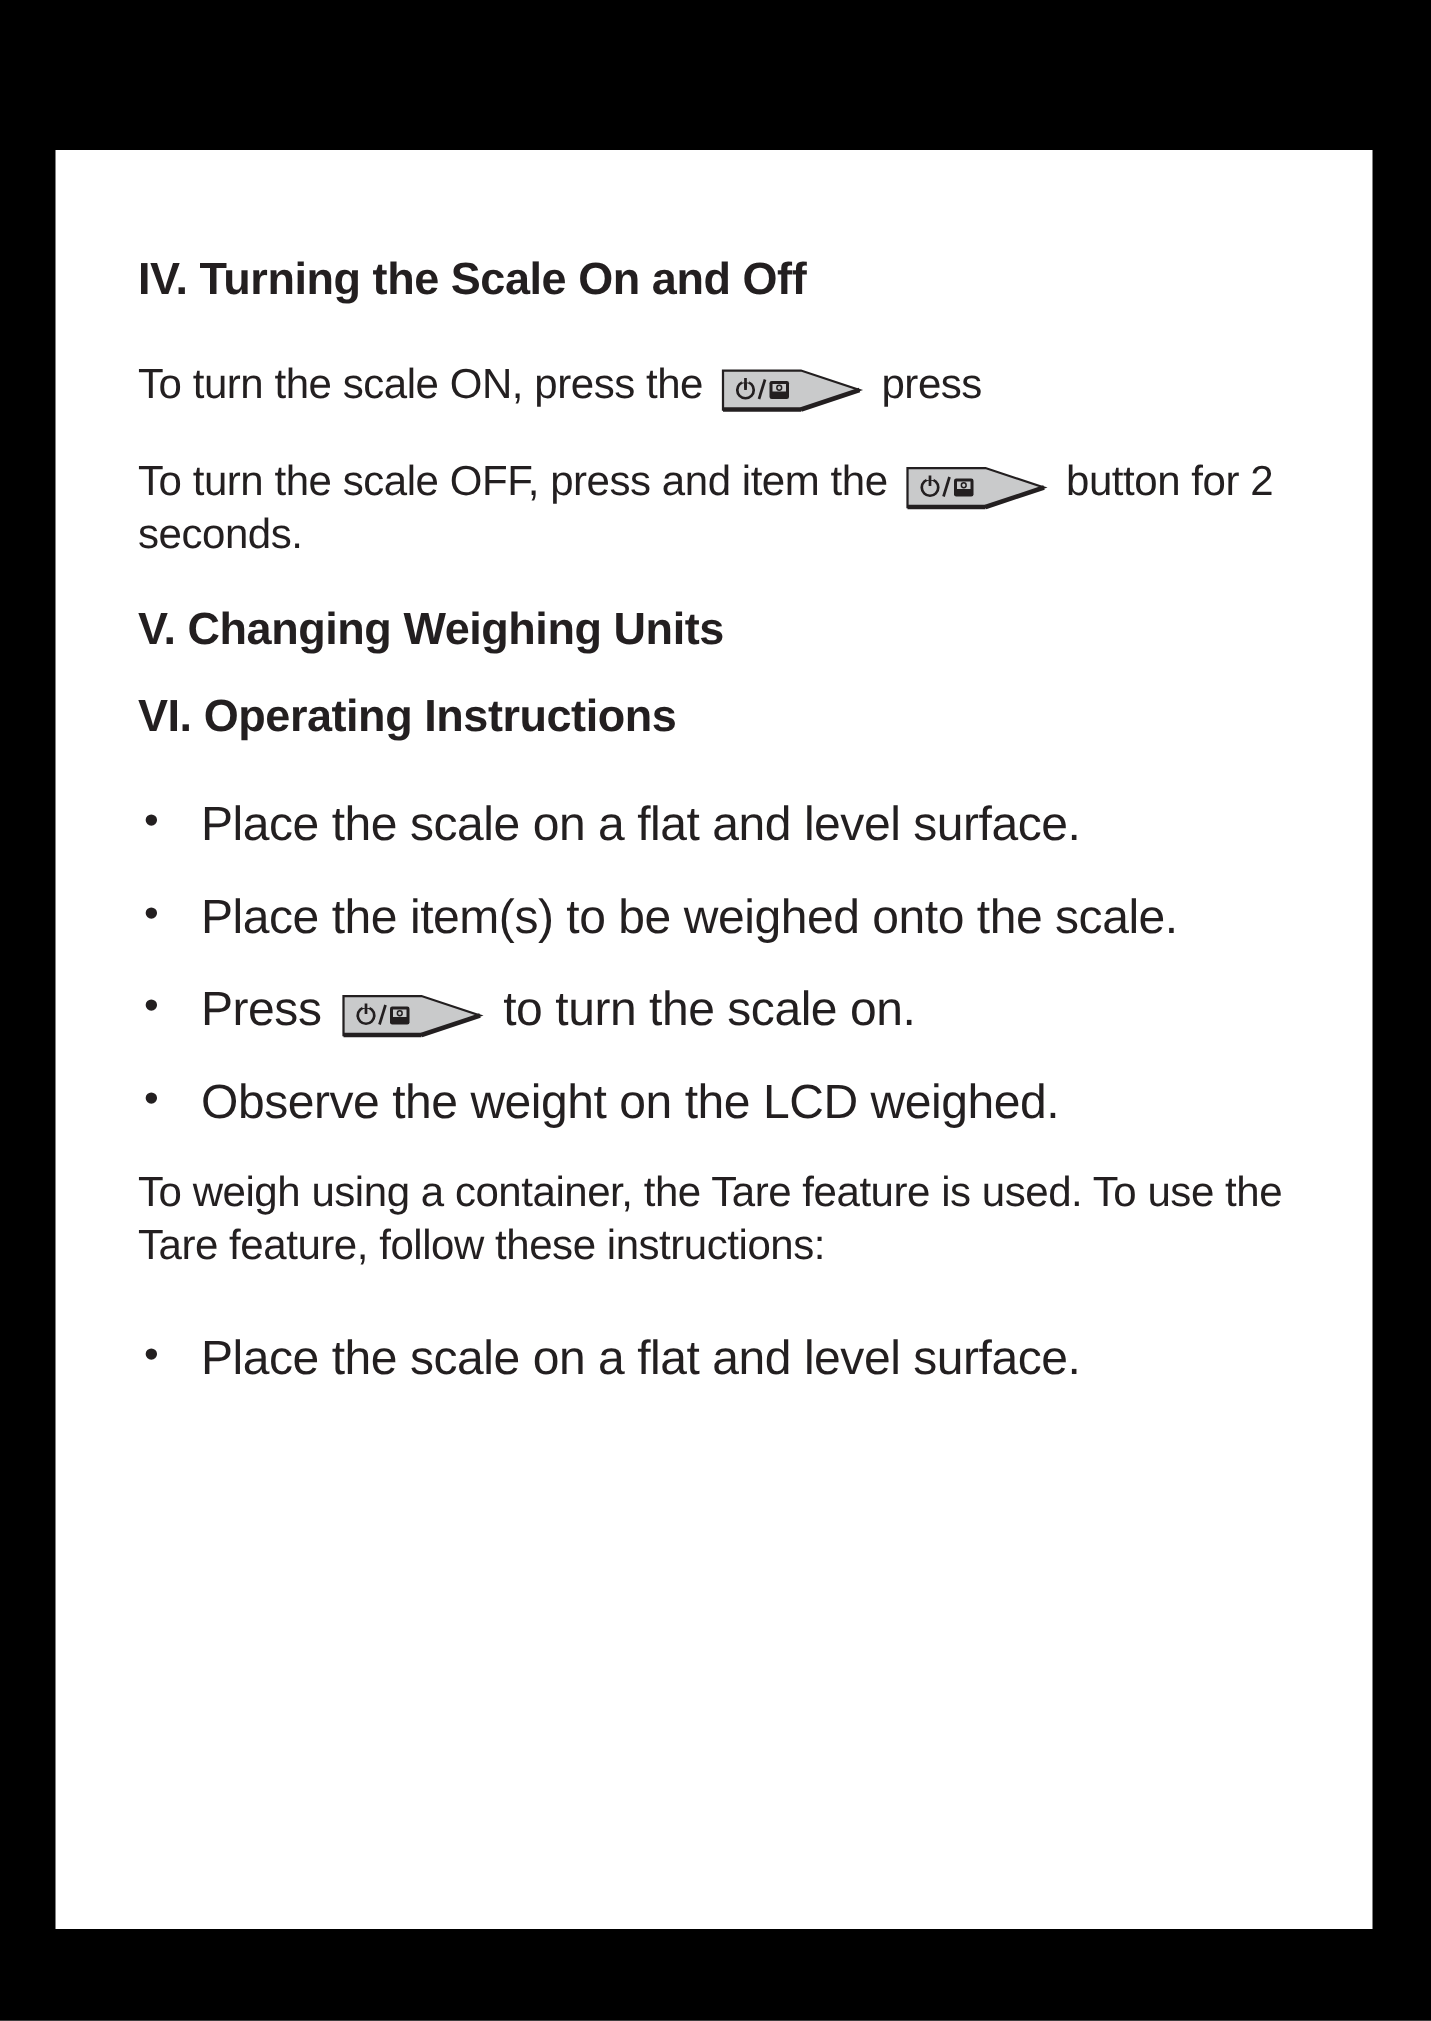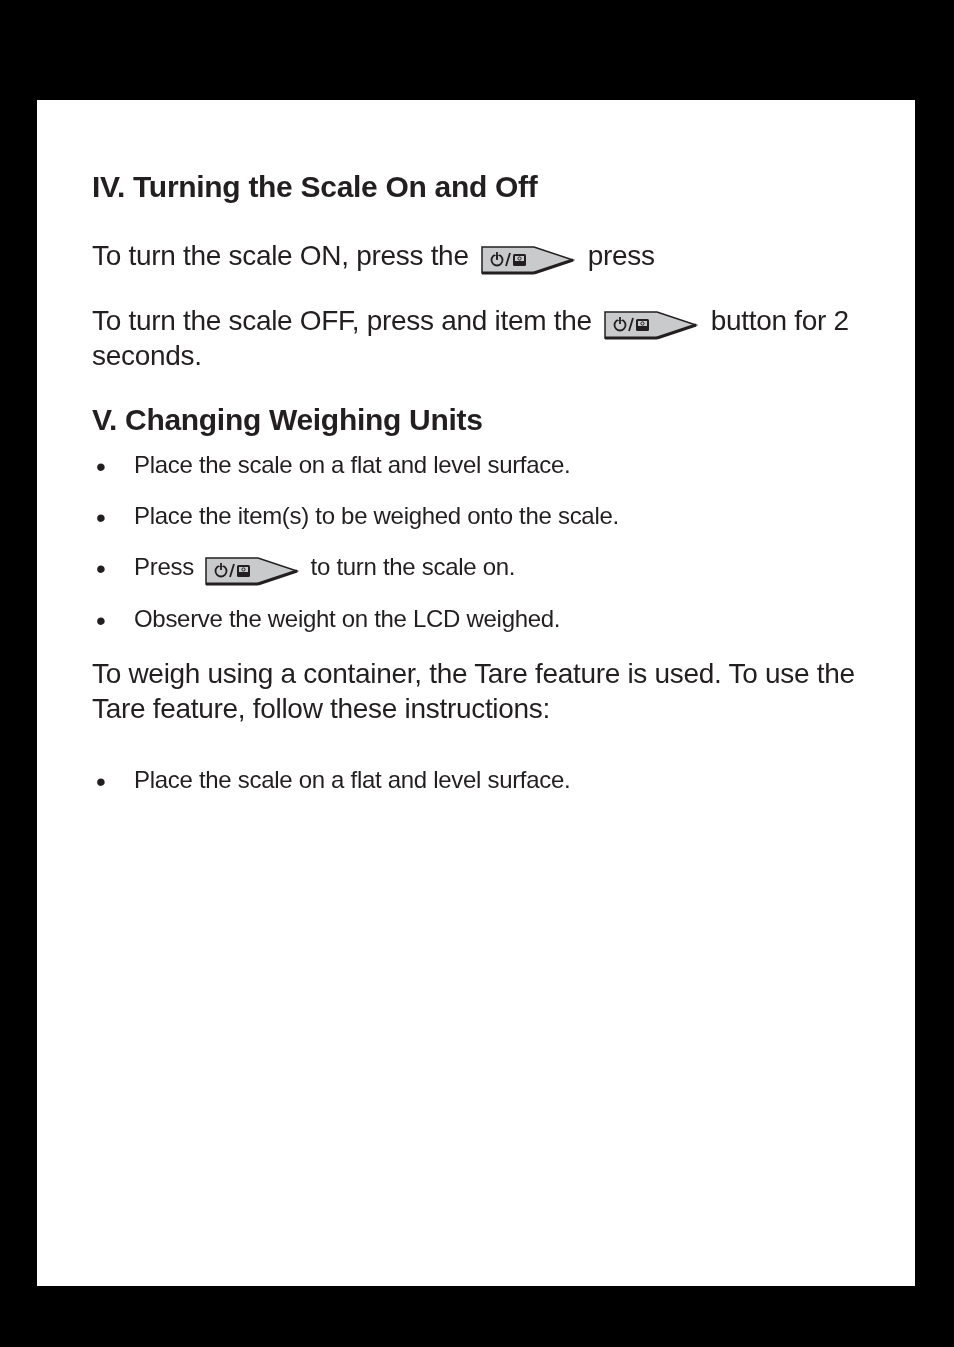--- a/index.html
+++ b/index.html
@@ -35,21 +35,21 @@
   }
   .section-gap {
     margin-top: 24px;
   }
   ul.bullets {
     list-style: none;
     padding: 0;
     margin: 0 0 22px 0;
   }
   ul.bullets li {
-    font-size: 24px;
+    font-size: 32px;
     line-height: 1.3;
     padding-left: 42px;
     position: relative;
     margin-bottom: 20px;
     letter-spacing: -0.3px;
   }
   ul.bullets li::before {
     content: "•";
     position: absolute;
     left: 4px;
@@ -131,23 +131,24 @@
         <line x1="17" y1="7" x2="17" y2="14" stroke="#231f20" stroke-width="1.8"></line>
         <line x1="26" y1="21" x2="30" y2="8" stroke="#231f20" stroke-width="1.8"></line>
         <rect x="33" y="9" width="13" height="12" rx="1.5" fill="#231f20"></rect>
         <rect x="35" y="11" width="9" height="5" fill="#c9cacb"></rect>
         <circle cx="39.5" cy="13.5" r="1.6" fill="none" stroke="#231f20" stroke-width="1"></circle>
       </svg>
     </span>
     <span> button for 2 seconds.</span>
   </p>
 
-  <h2 class="section-gap" style="margin-bottom:12px;">V. Changing Weighing Units</h2>
+  <h2 class="section-gap" style="margin-bottom:24px;">V. Changing Weighing Units</h2>
 
 
+  <h2 class="section-gap">VI. Operating Instructions</h2>
 
   <ul class="bullets">
     <li>Place the scale on a flat and level surface.</li>
     <li>Place the item(s) to be weighed onto the scale.</li>
     <li>
       <span>Press </span>
       <span class="btn-power">
         <svg viewBox="0 0 96 30">
           <path d="M2 2 H54 L93 15 L54 28 H2 Z" fill="#c9cacb" stroke="#231f20" stroke-width="1.5"></path>
           <line x1="2" y1="28" x2="54" y2="28" stroke="#231f20" stroke-width="3"></line>

